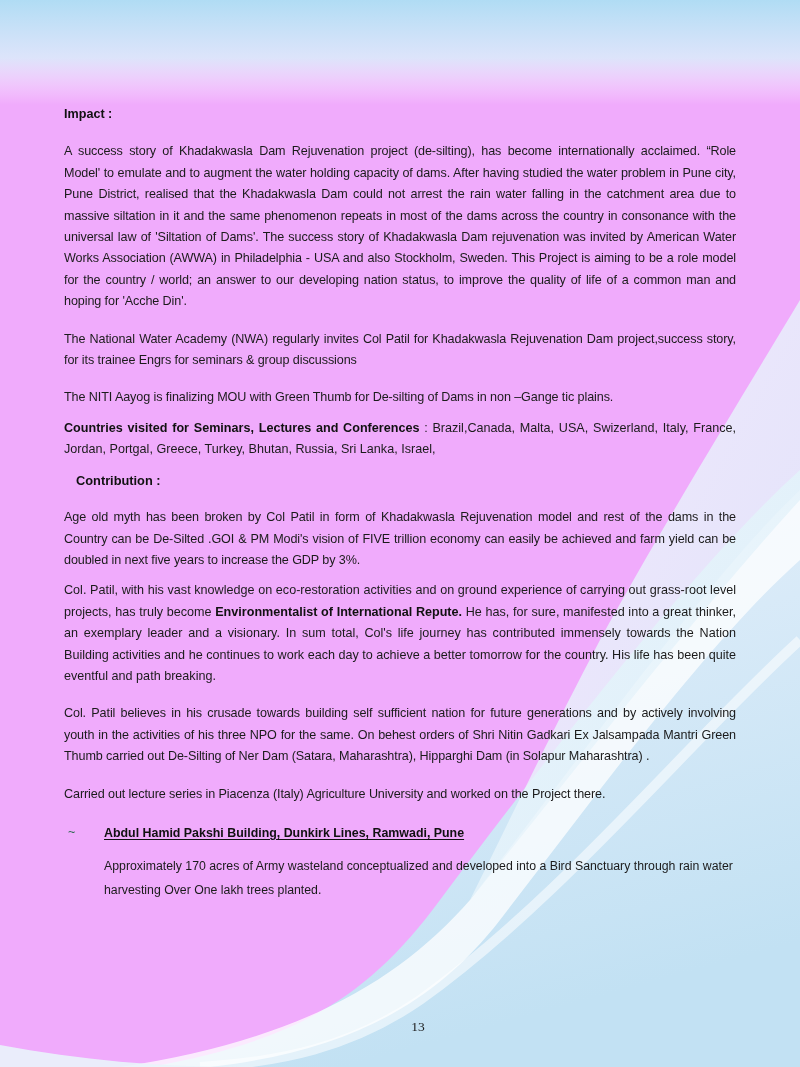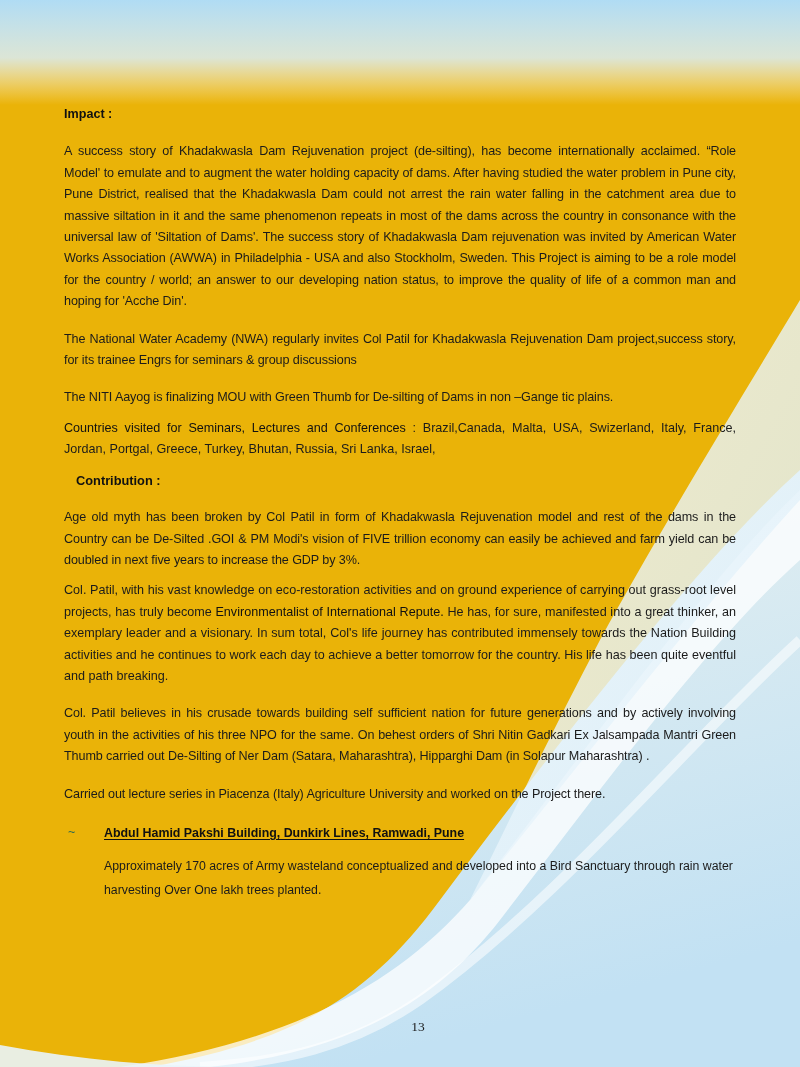--- a/index.html
+++ b/index.html
@@ -15,21 +15,21 @@
     overflow: hidden;
     position: relative;
   }
 
   
   #page {
     position: absolute;
     inset: 0;
     width: 800px;
     height: 1067px;
-    background: #eab308;
+    background: #f0abfc;
     overflow: hidden;
   }
   #bg-svg {
     position: absolute;
     top: 0;
     left: 0;
     width: 800px;
     height: 1067px;
     pointer-events: none;
   }
@@ -65,21 +65,21 @@
     margin: 0 0 6px 12px;
     color: #111;
   }
   .mixed {
     font-size: 12.6px;
     line-height: 21.4px;
     text-align: justify;
     margin: 0 0 9px 0;
     color: #1b1b1b;
   }
-  .mixed b, .para b { font-weight: normal; color: #111; }
+  .mixed b, .para b { font-weight: bold; color: #111; }
 
   .italic-block {
     font-style: italic;
     font-size: 12.2px;
     line-height: 19px;
     margin: 6px 0 0 0;
     color: #1b1b1b;
   }
   .italic-block .l2 { display: block; }
 

